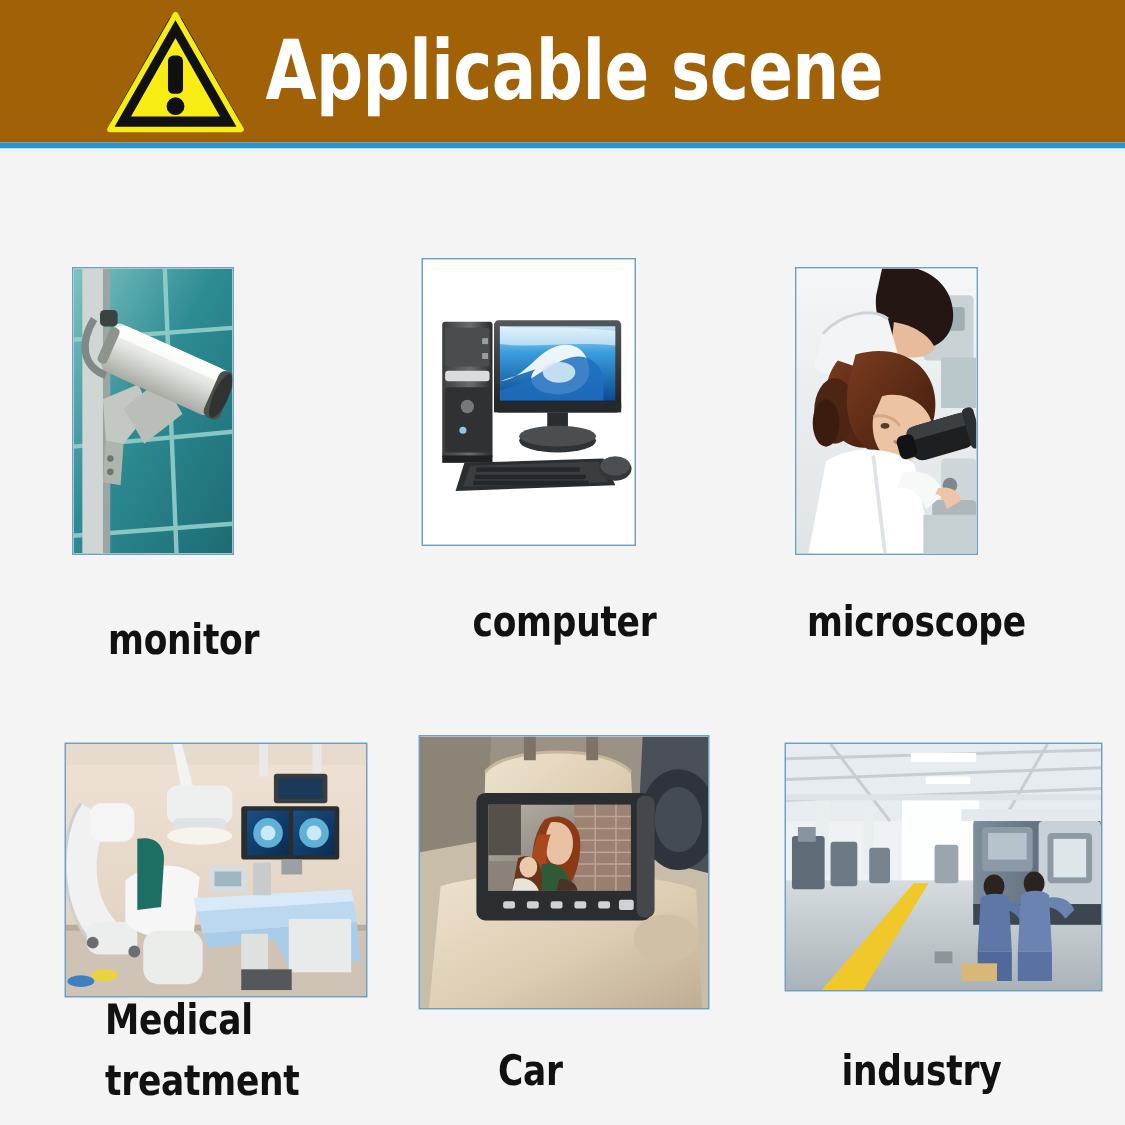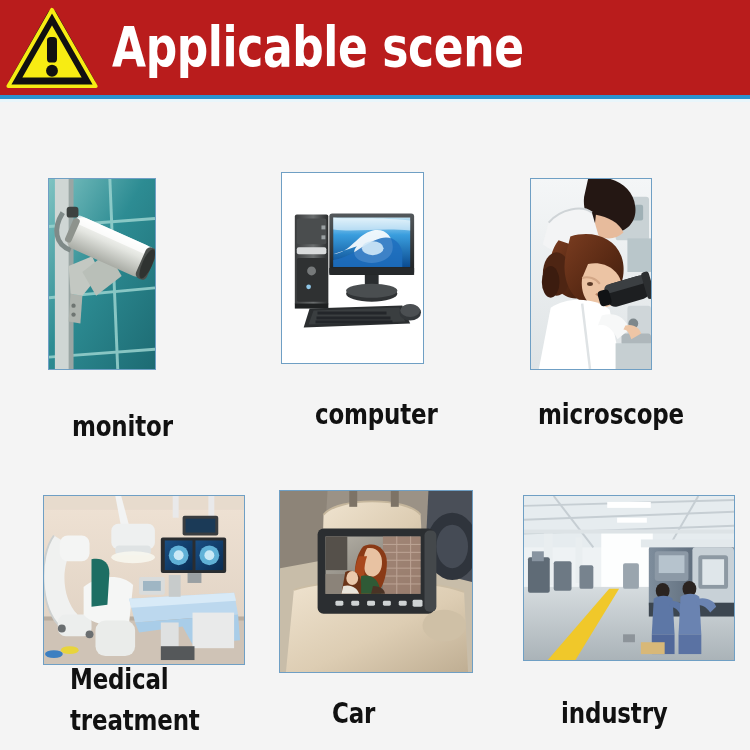--- a/index.html
+++ b/index.html
@@ -14,23 +14,24 @@
     overflow: hidden;
     position: relative;
   }
 
   
   .banner {
     position: absolute;
     left: 0; top: 0;
     width: 750px;
     height: 95px;
-    background: #b91c1c;
+    background: #a16207;
     display: flex;
     align-items: center;
+    justify-content: center;
     overflow: hidden;
   }
   .banner-underline {
     position: absolute;
     left: 0; top: 95px;
     width: 750px;
     height: 4px;
     background: #2a93d0;
   }
   .banner-underline2 {

